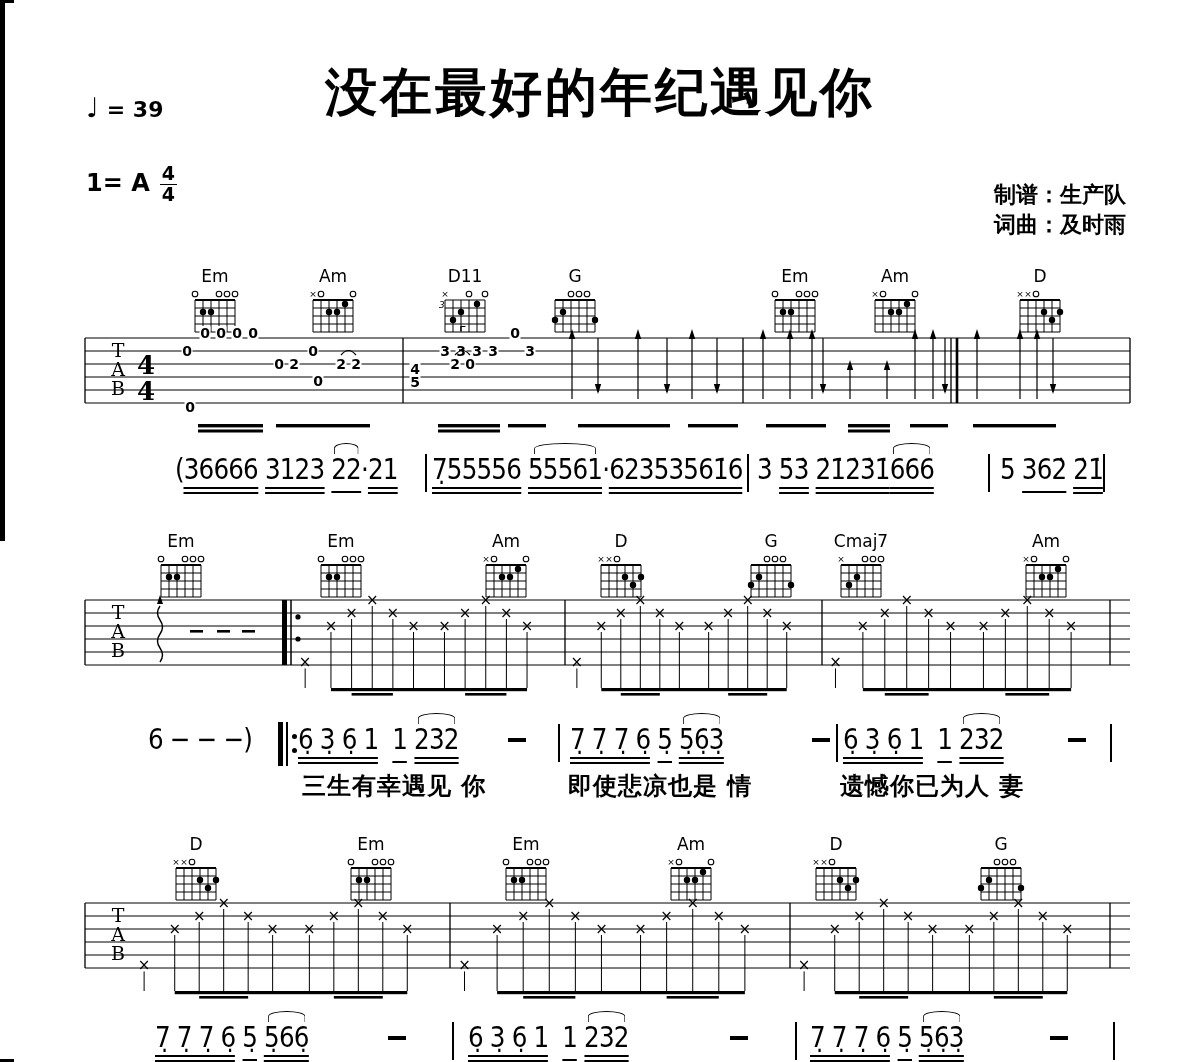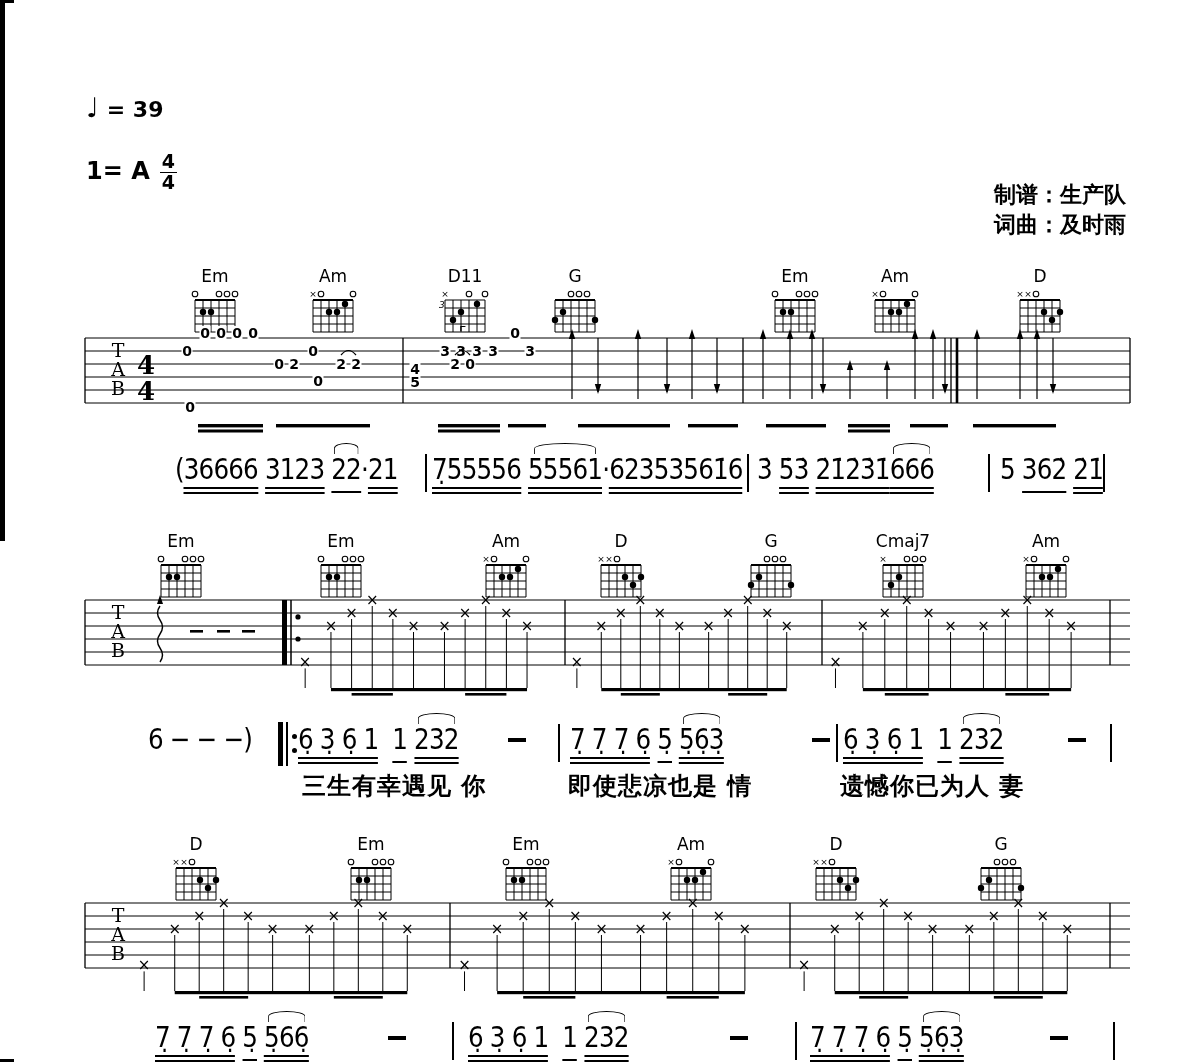--- a/index.html
+++ b/index.html
@@ -4,21 +4,21 @@
 <style>
   html,body{margin:0;padding:0;background:#fff;}
   #sheet{position:relative;width:1200px;height:1062px;background:#fff;color:#000;
          font-family:"DejaVu Sans",sans-serif;overflow:hidden;}
   .abs{position:absolute;}
   .title{left:0;top:58px;width:100%;text-align:center;font-size:52px;font-weight:900;
          letter-spacing:3px;margin:0;}
   .subtitle{left:0;top:134px;width:100%;text-align:center;font-size:30px;font-weight:700;}
   .tempo{left:86px;top:92px;font-size:22px;font-weight:600;}
   .tempo .note{font-size:27px;margin-right:8px;}
-  .keyline{left:86px;top:152px;font-size:24px;font-weight:600;}
+  .keyline{left:86px;top:164px;font-size:24px;font-weight:600;}
   .frac{display:inline-block;vertical-align:middle;margin-left:10px;line-height:1;
         text-align:center;font-size:19px;font-weight:700;}
   .frac i{display:block;font-style:normal;}
   .frac i:first-child{border-bottom:1.5px solid #000;padding:0 2px 1px;}
   .tuneline{left:86px;top:204px;font-size:22px;font-weight:600;}
   .tuneline .capo{margin-left:46px;}
   .credits{right:74px;top:180px;font-size:22px;font-weight:600;text-align:left;line-height:1.35;}
   .bracket{width:5px;background:#000;}
   .bracket:before,.bracket:after{content:"";position:absolute;left:0;width:14px;height:3px;background:#000;}
   .bracket:before{top:0}.bracket:after{bottom:0}
@@ -41,20 +41,21 @@
   .rep .b1{position:absolute;left:0;top:0;width:5px;height:44px;background:#000;}
   .rep .b2{position:absolute;left:8px;top:0;width:2px;height:44px;background:#000;}
   .rep .d1,.rep .d2{position:absolute;left:14px;width:5px;height:5px;border-radius:50%;background:#000;}
   .rep .d1{top:12px;} .rep .d2{top:26px;}
 </style>
 </head>
 <body>
 
 <div id="sheet">
   <div class="abs tempo"><span class="note">♩</span><span>= 39</span></div>
+  <h1 class="abs title">没在最好的年纪遇见你</h1>
   <div class="abs keyline"><span>1= A</span><span class="frac"><i>4</i><i>4</i></span></div>
   <div class="abs credits">
     <div>制谱：生产队</div>
     <div>词曲：及时雨</div>
   </div>
   <div id="music">
       <div class="chord" style="left: 187px; top: 268px;"><div class="cname">Em</div><svg width="56" height="52">
           <circle cx="8" cy="8" r="2.8" fill="none" stroke="#000" stroke-width="1.1"></circle>
           <circle cx="32" cy="8" r="2.8" fill="none" stroke="#000" stroke-width="1.1"></circle>
           <circle cx="40" cy="8" r="2.8" fill="none" stroke="#000" stroke-width="1.1"></circle>
@@ -394,21 +395,21 @@
           <line x1="48" y1="14" x2="48" y2="46" stroke="#000" stroke-width="1"></line>
           <line x1="8" y1="14" x2="48" y2="14" stroke="#000" stroke-width="2"></line>
           <line x1="8" y1="22" x2="48" y2="22" stroke="#000" stroke-width="1"></line>
           <line x1="8" y1="30" x2="48" y2="30" stroke="#000" stroke-width="1"></line>
           <line x1="8" y1="38" x2="48" y2="38" stroke="#000" stroke-width="1"></line>
           <line x1="8" y1="46" x2="48" y2="46" stroke="#000" stroke-width="1"></line>
           <circle cx="8" cy="34" r="3.2" fill="#000"></circle>
           <circle cx="16" cy="26" r="3.2" fill="#000"></circle>
           <circle cx="48" cy="34" r="3.2" fill="#000"></circle>
         </svg></div>
-      <div class="chord" style="left: 875px; top: 533px;"><div class="cname">Cmaj7</div><svg width="56" height="52">
+      <div class="chord" style="left: 833px; top: 533px;"><div class="cname">Cmaj7</div><svg width="56" height="52">
           <text x="8" y="11" text-anchor="middle" font-size="9">×</text>
           <circle cx="32" cy="8" r="2.8" fill="none" stroke="#000" stroke-width="1.1"></circle>
           <circle cx="40" cy="8" r="2.8" fill="none" stroke="#000" stroke-width="1.1"></circle>
           <circle cx="48" cy="8" r="2.8" fill="none" stroke="#000" stroke-width="1.1"></circle>
           <line x1="8" y1="14" x2="8" y2="46" stroke="#000" stroke-width="1"></line>
           <line x1="16" y1="14" x2="16" y2="46" stroke="#000" stroke-width="1"></line>
           <line x1="24" y1="14" x2="24" y2="46" stroke="#000" stroke-width="1"></line>
           <line x1="32" y1="14" x2="32" y2="46" stroke="#000" stroke-width="1"></line>
           <line x1="40" y1="14" x2="40" y2="46" stroke="#000" stroke-width="1"></line>
           <line x1="48" y1="14" x2="48" y2="46" stroke="#000" stroke-width="1"></line>

